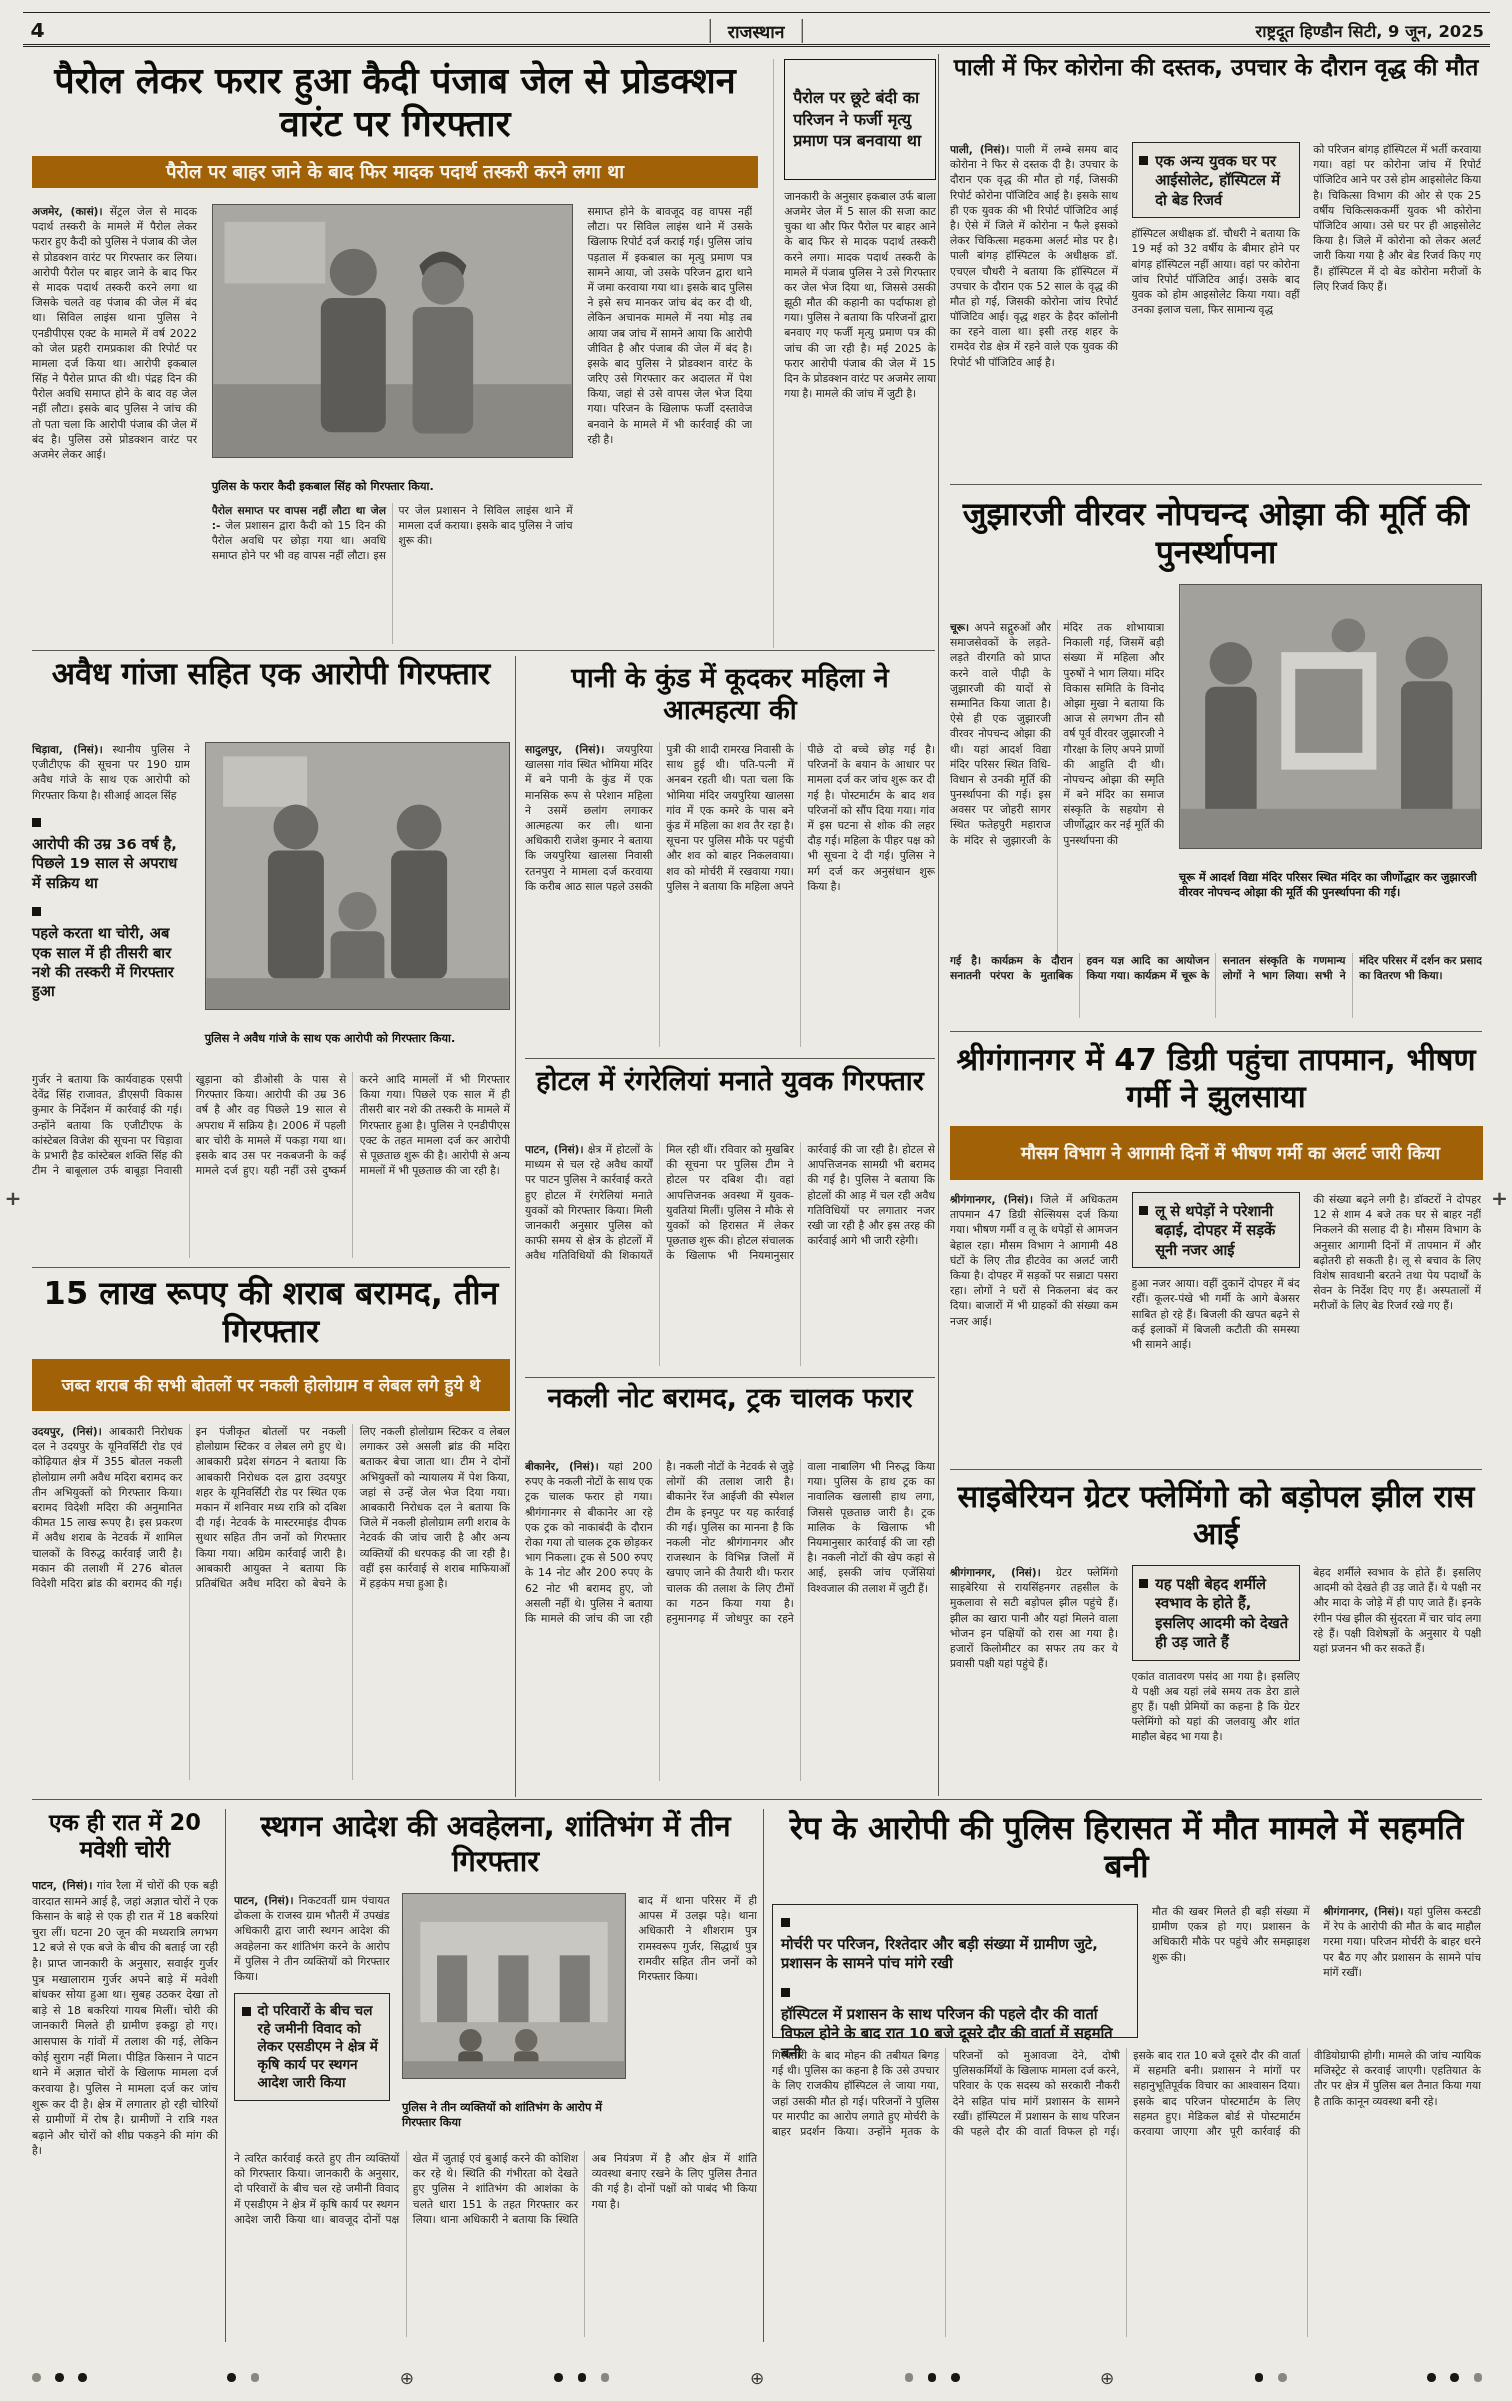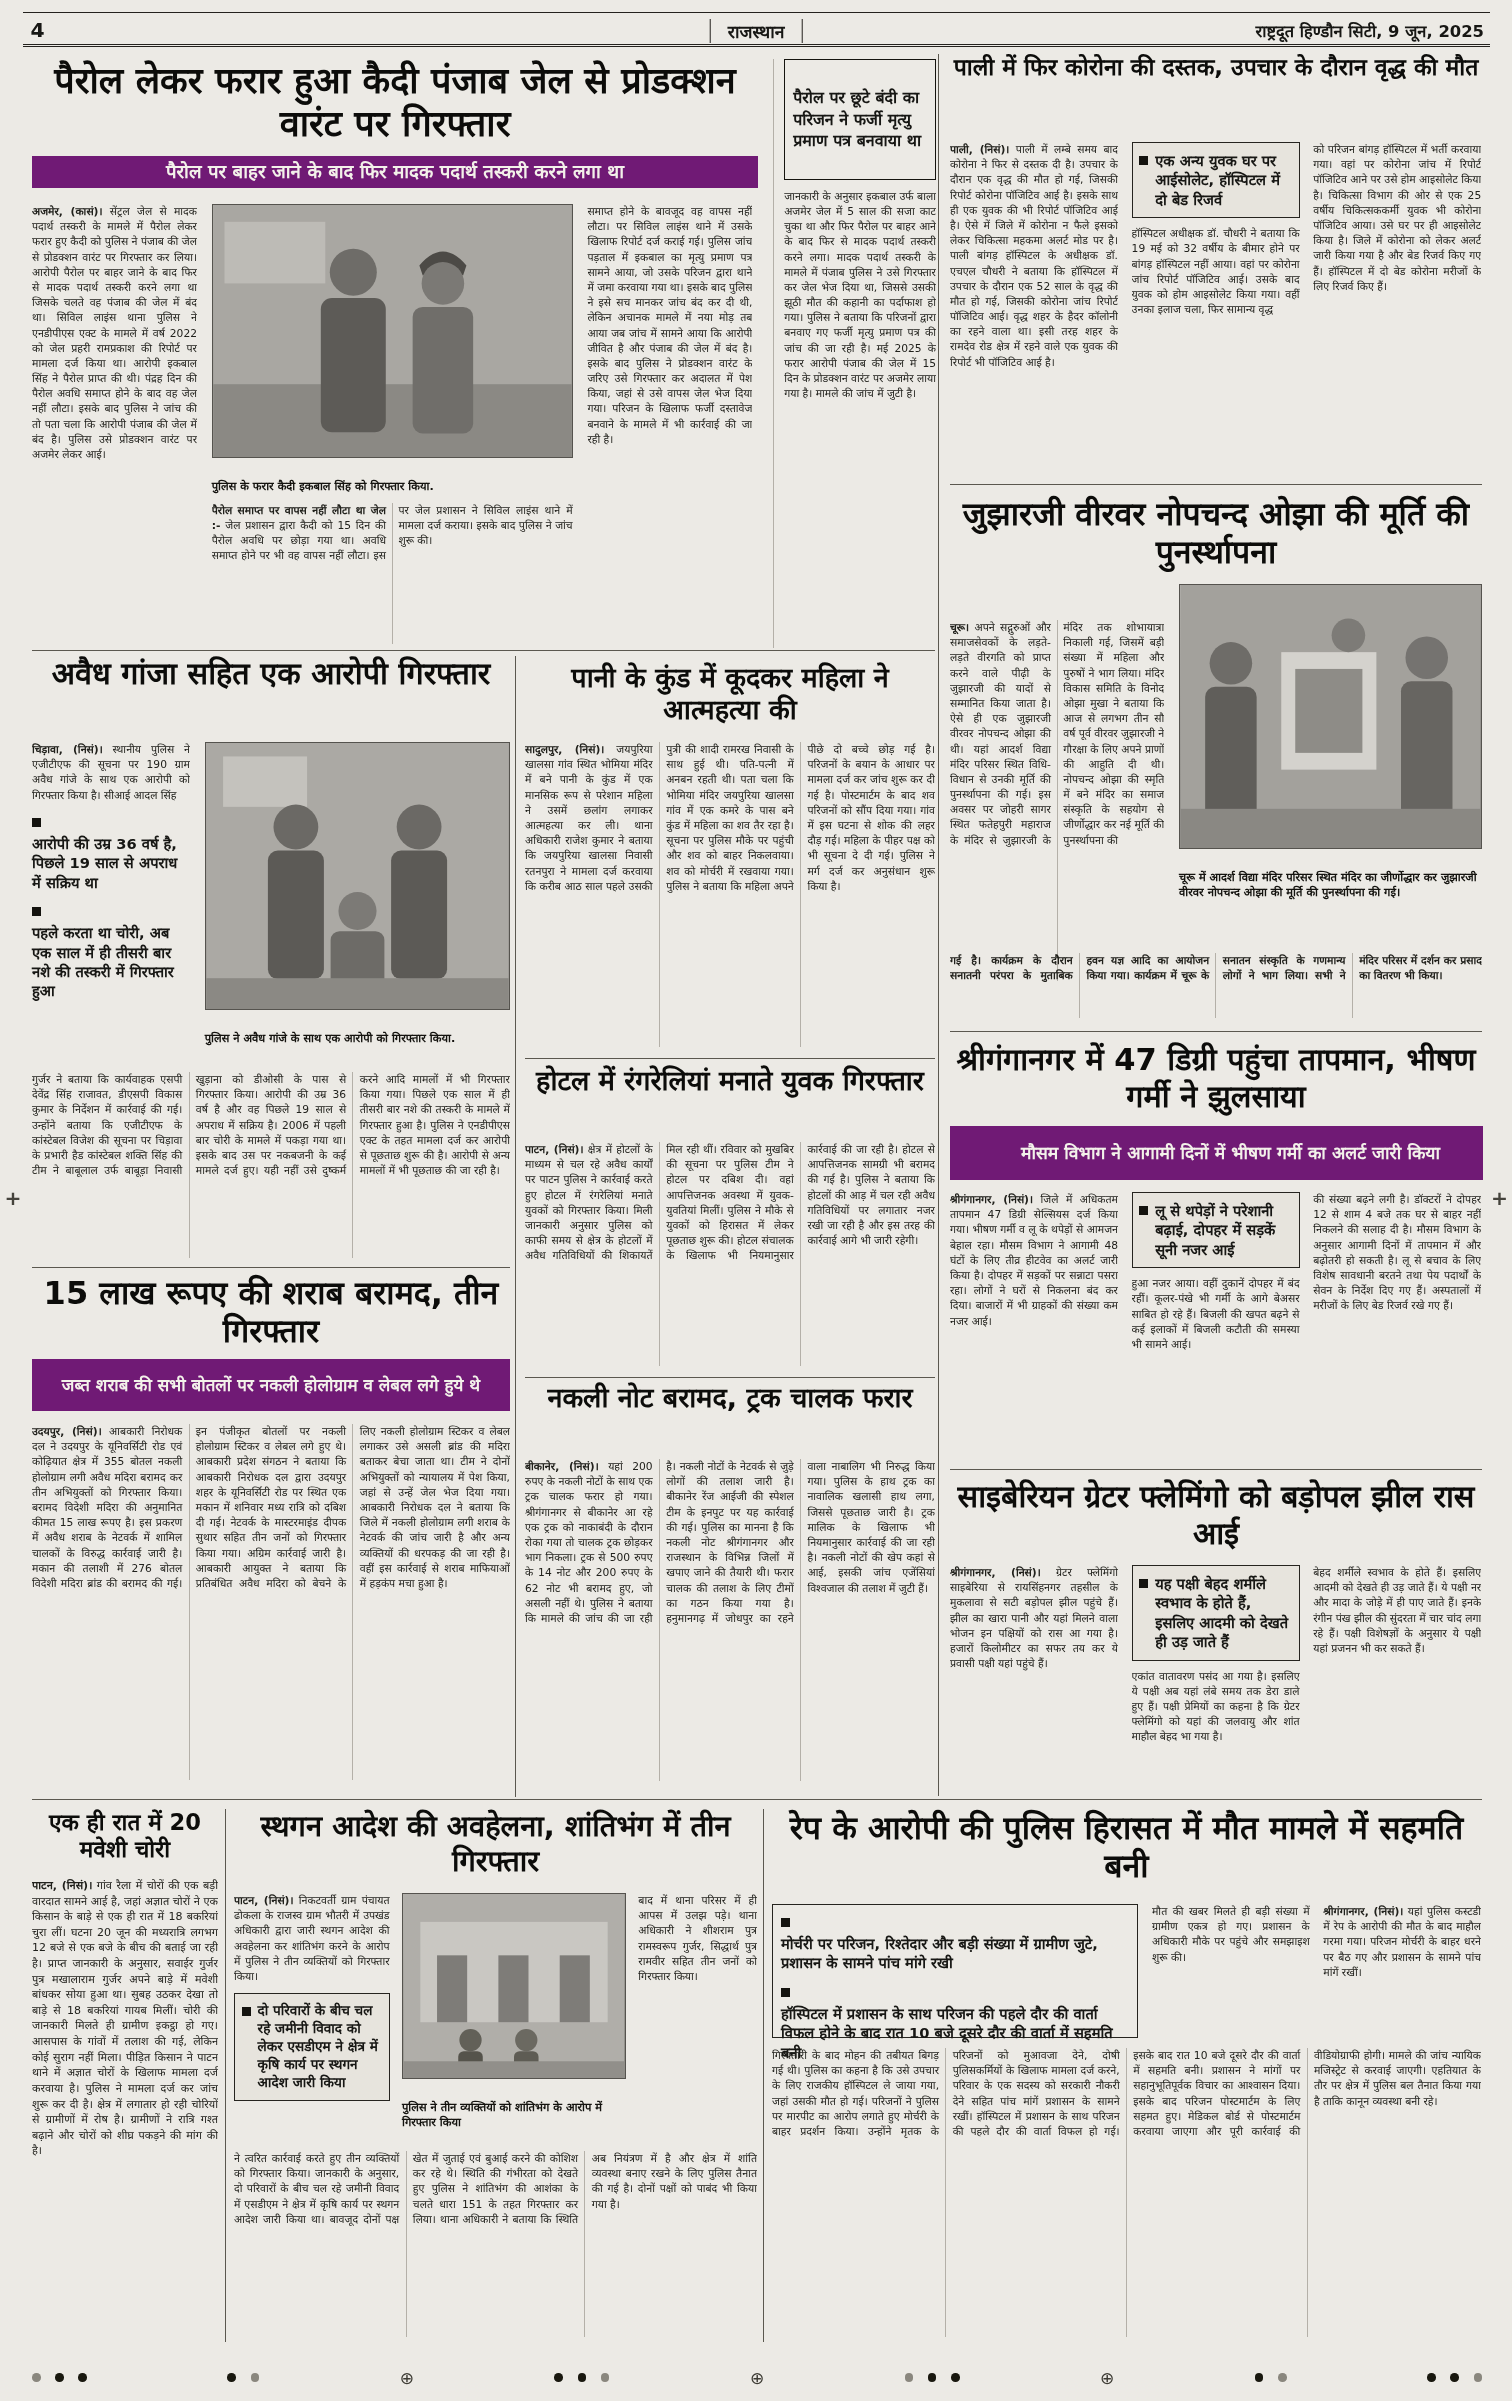--- a/index.html
+++ b/index.html
@@ -8,21 +8,21 @@
         font-family:"DejaVu Sans","Liberation Sans",sans-serif;color:#171714;overflow:hidden;}
   .abs{position:absolute;}
   
   .header{border-top:1.7px solid #24221e;border-bottom:3.4px double #24221e;}
   .pgnum{position:absolute;left:8px;top:4.5px;font-size:20.3px;font-weight:700;}
   .section{position:absolute;left:50%;top:5.6px;transform:translateX(-50%);
            font-size:17.5px;font-weight:700;padding:0 17px;border-left:1.1px solid #24221e;border-right:1.1px solid #24221e;}
   .edition{position:absolute;right:5.6px;top:5.6px;font-size:16.4px;font-weight:700;}
   
   .hl{font-weight:700;text-align:center;line-height:1.2;color:#0c0c0a;}
-  .bar{background:#701a75;color:#f3f1ea;font-weight:700;text-align:center;
+  .bar{background:#a16207;color:#f3f1ea;font-weight:700;text-align:center;
        display:flex;align-items:center;justify-content:center;line-height:1.3;padding:3.4px 8px;}
   
   .bt{font-size:10.7px;line-height:1.42;text-align:justify;color:#21211c;overflow:hidden;}
   .dl{font-weight:700;}
   .c2{column-count:2;column-gap:12.4px;column-rule:0.6px solid #b4b0a8;margin-top:36px;}
   .c3{column-count:3;column-gap:13.6px;column-rule:0.6px solid #b4b0a8;}
   .c4{column-count:4;column-gap:13.6px;column-rule:0.6px solid #b4b0a8;}
   .row{display:flex;}
   
   .ibox{border:1.7px solid #15140f;padding:27px 8px;font-weight:700;font-size:16px;line-height:1.35;text-align:left;}

